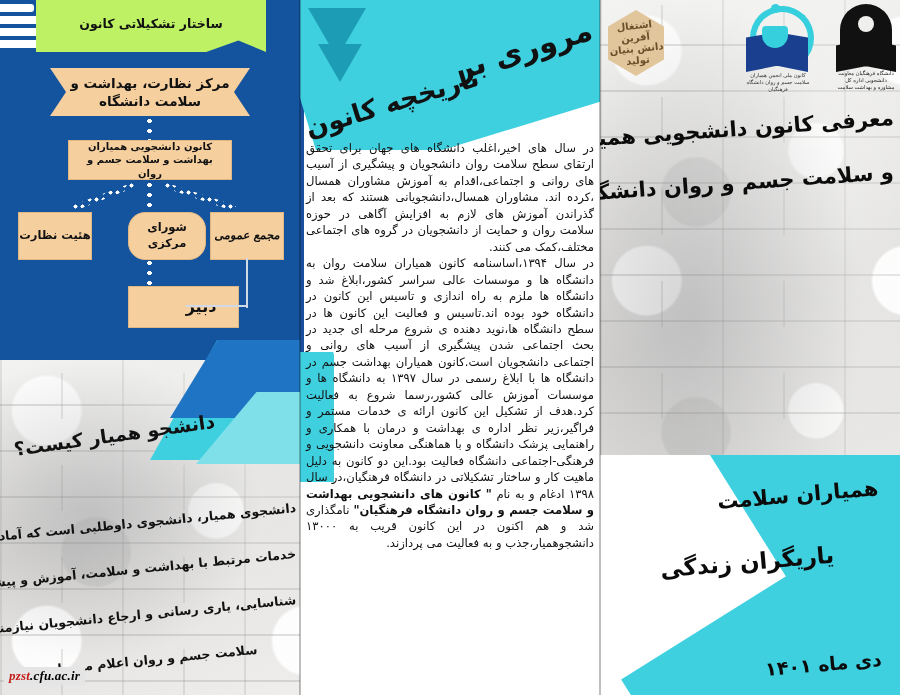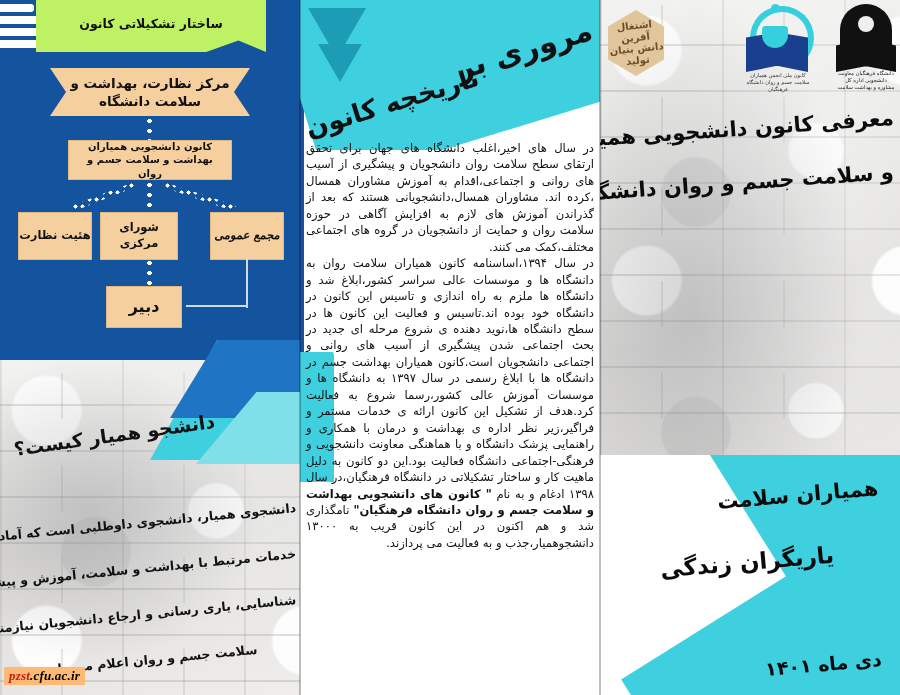--- a/index.html
+++ b/index.html
@@ -77,23 +77,23 @@
     display:flex;align-items:center;justify-content:center;text-align:center;
     font-weight:bold;line-height:1.35;border:1px solid #e0b782;
   }
   .node-banner{
     clip-path:polygon(0 0,100% 0,92% 50%,100% 100%,0 100%,8% 50%);
     border:none;
   }
   #node-center{left:50px;top:68px;width:200px;height:48px;font-size:13.5px;padding:0 18px;box-sizing:border-box;}
   #node-kanoun{left:68px;top:140px;width:164px;height:40px;font-size:10px;padding:0 6px;box-sizing:border-box;}
   #node-nezarat{left:18px;top:212px;width:72px;height:46px;font-size:11.5px;}
-  #node-markazi{left:100px;top:212px;width:76px;height:46px;font-size:11.5px;}
+  #node-markazi{left:128px;top:212px;width:76px;height:46px;font-size:11.5px;border-radius:17px;}
   #node-majma  {left:210px;top:212px;width:72px;height:46px;font-size:11.5px;font-style:italic;}
-  #node-dabir  {left:106px;top:286px;width:74px;height:40px;font-size:16px;}
+  #node-dabir  {left:128px;top:286px;width:74px;height:40px;font-size:16px;padding-left:35px;}
 
   .dots{position:absolute;background-image:radial-gradient(circle,#fff 40%,transparent 41%);}
   .dots-v{width:5px;background-size:5px 10px;background-repeat:repeat-y;}
   .dots-d{background-size:7px 7px;background-repeat:repeat;}
   .solidline{position:absolute;border:1px solid #cfd9e8;}
 
   
   .teal-wedge{position:absolute;}
   .lp-q{
     position:absolute;left:8px;top:398px;width:292px;height:60px;
@@ -107,21 +107,21 @@
     transform:rotate(-5.5deg);transform-origin:right center;
     width:292px;text-align:center;white-space:nowrap;
   }
   #lpl0{left:4px;top:500px;}
   #lpl1{left:4px;top:546px;}
   #lpl2{left:4px;top:592px;}
   #lpl3{left:4px;top:638px;}
 
   .watermark{
     position:absolute;left:4px;bottom:10px;z-index:30;
-    background:#fdba74;color:#000;font-style:italic;font-weight:bold;
+    background:#e5e5e5;color:#000;font-style:italic;font-weight:bold;
     font-size:13px;padding:1px 5px;font-family:"Liberation Serif",serif;
     letter-spacing:.2px;
   }
   .watermark b{color:#c21b17;font-style:italic;}
 
   
   #panel-center{background:#ffffff;}
   .cp-teal{position:absolute;left:0;top:0;width:300px;height:150px;overflow:hidden;}
   .cp-teal .band{
     position:absolute;left:-10px;top:-60px;width:340px;height:200px;

